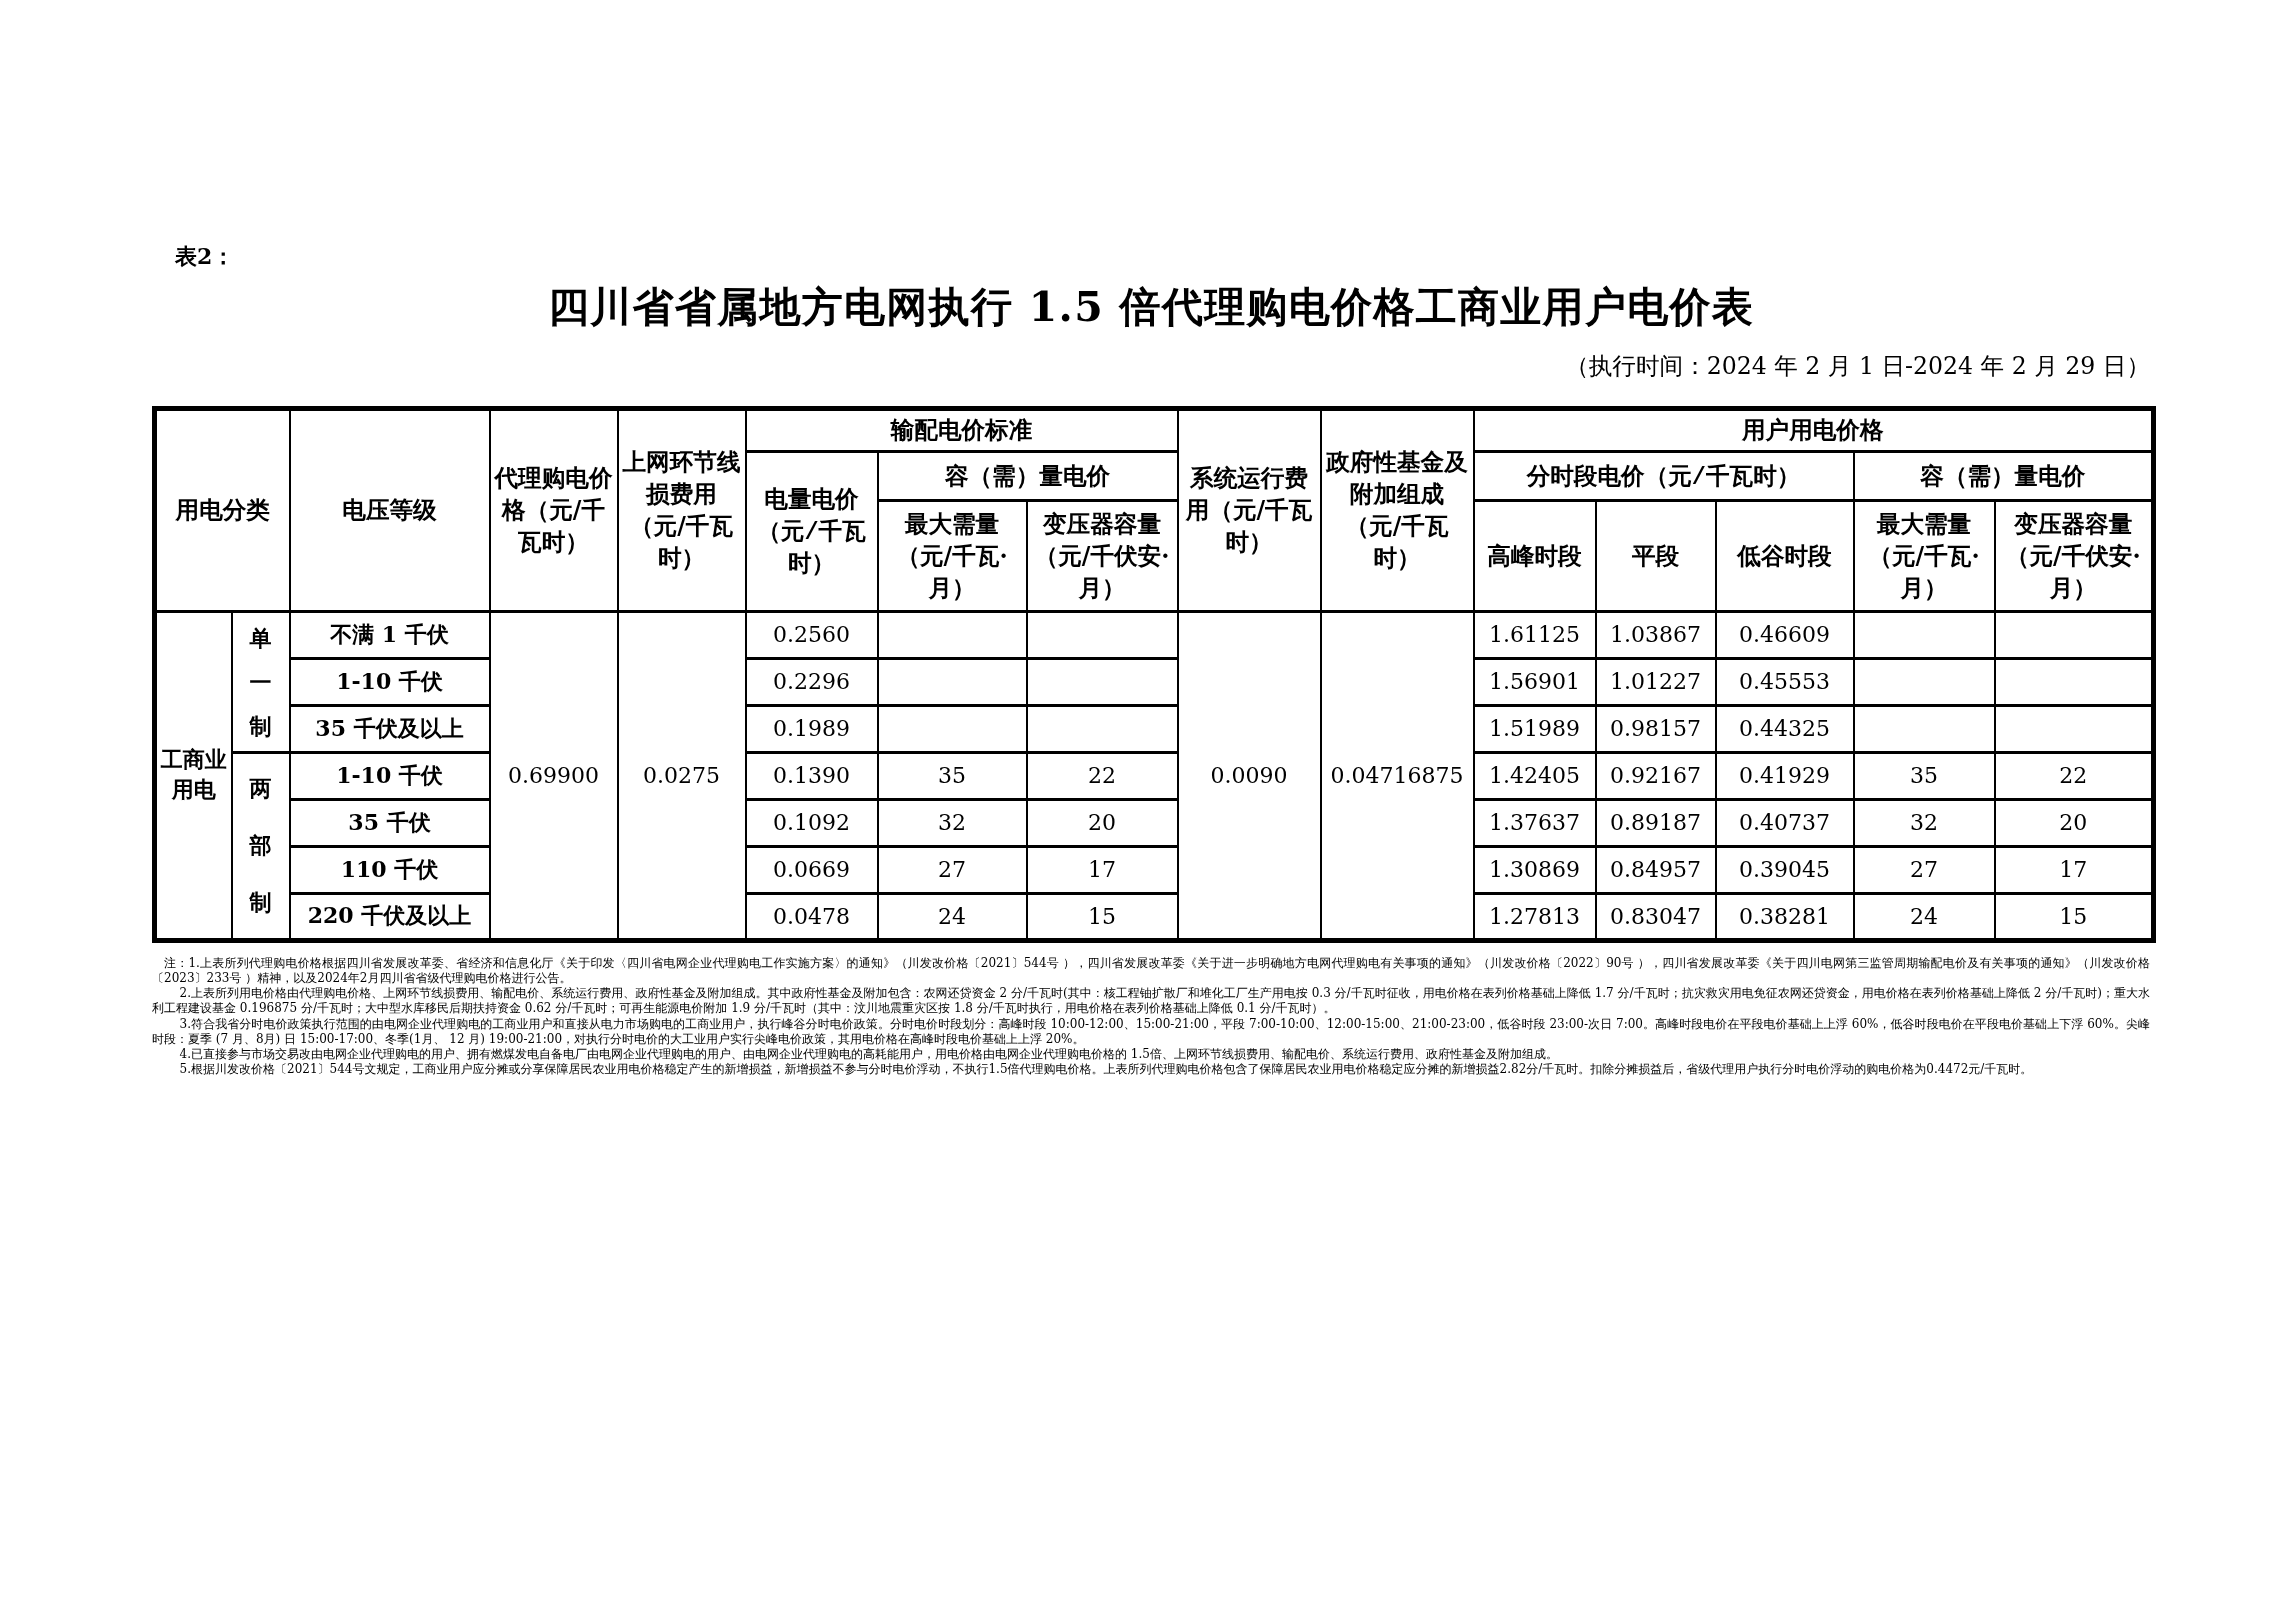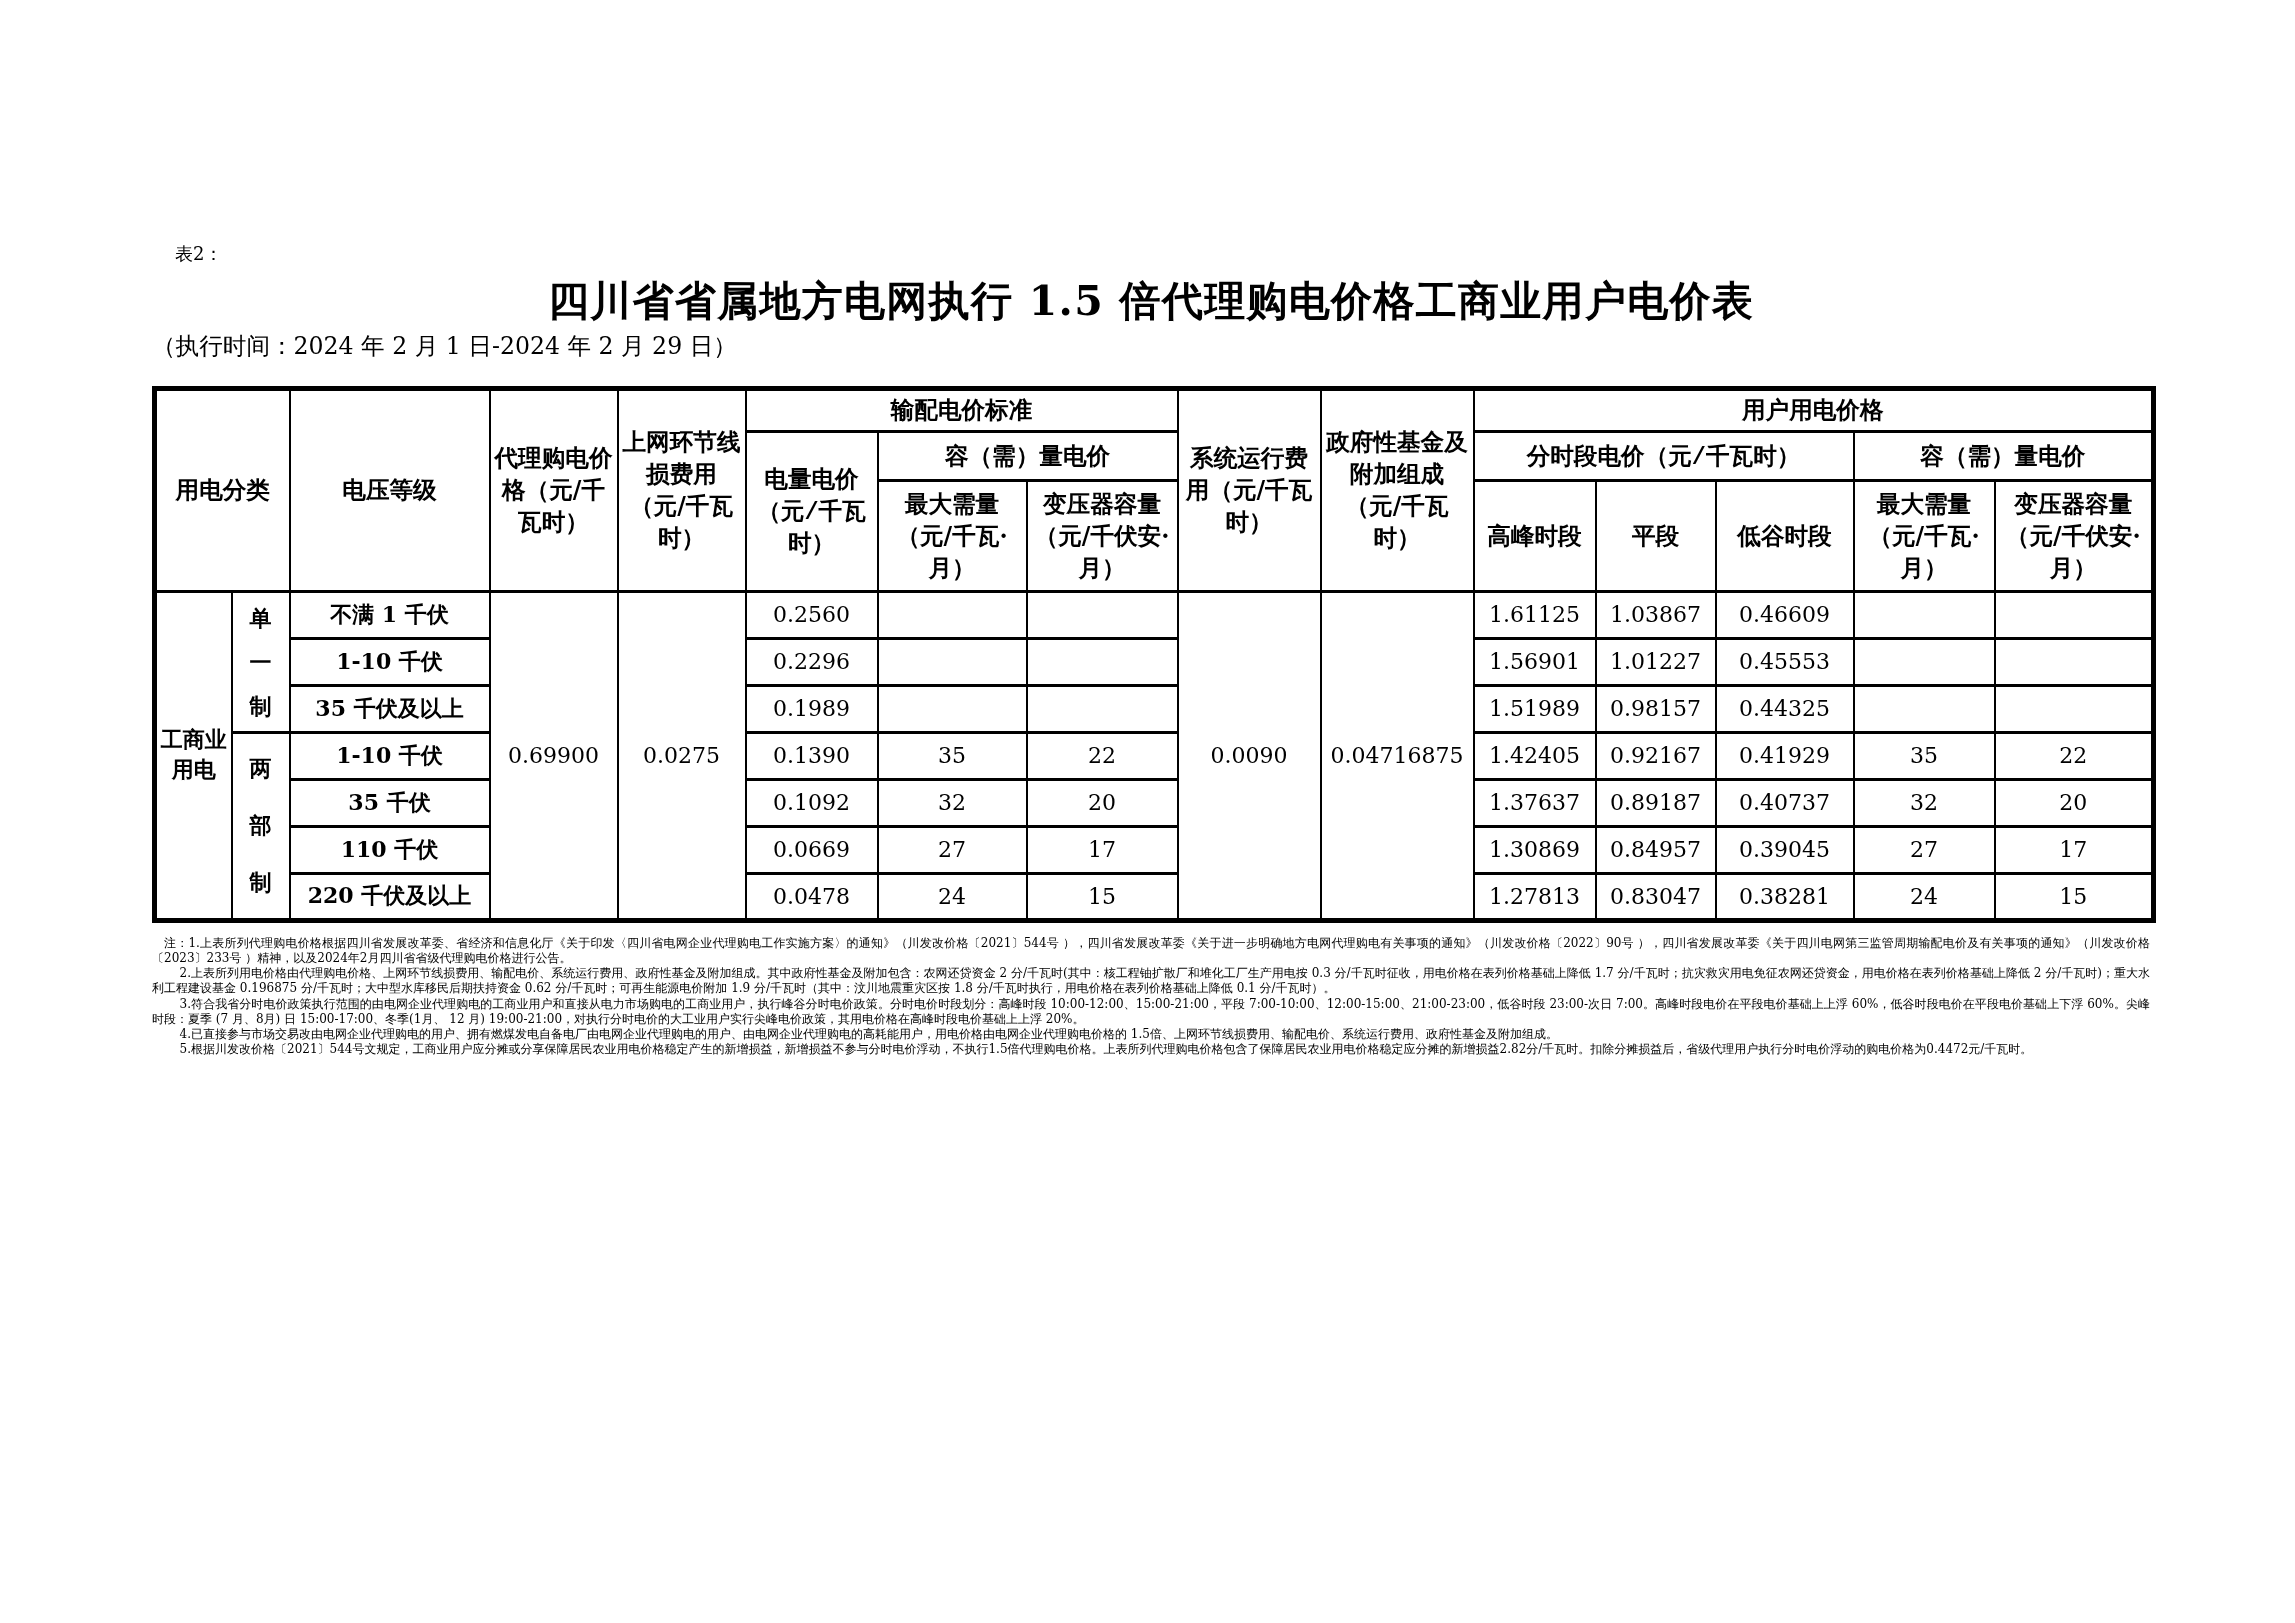--- a/index.html
+++ b/index.html
@@ -6,28 +6,28 @@
   body {
     width: 2295px; height: 1623px;
     font-family: "DejaVu Serif", "Liberation Serif", serif;
     color: #000;
   }
   .sheet { position: relative; width: 2295px; height: 1623px; overflow: hidden; }
   .content { padding: 0 145px 0 152px; }
 
   .table-label {
     margin: 242px 0 0 23px;
-    font-size: 18px; font-weight: normal;
+    font-size: 22px; font-weight: bold;
   }
   .title {
     margin-top: 8px; text-align: center;
     font-size: 41px; font-weight: bold; letter-spacing: 1.3px;
   }
   .subtitle {
-    margin-top: 1px; text-align: left;
+    margin-top: 15px; text-align: right;
     font-size: 23.6px; font-weight: normal;
   }
 
   table.price {
     margin-top: 23.6px;
     border-collapse: collapse; table-layout: fixed;
     width: 1998px;
     border: 5.2px solid #000;
   }
   .price th, .price td {

